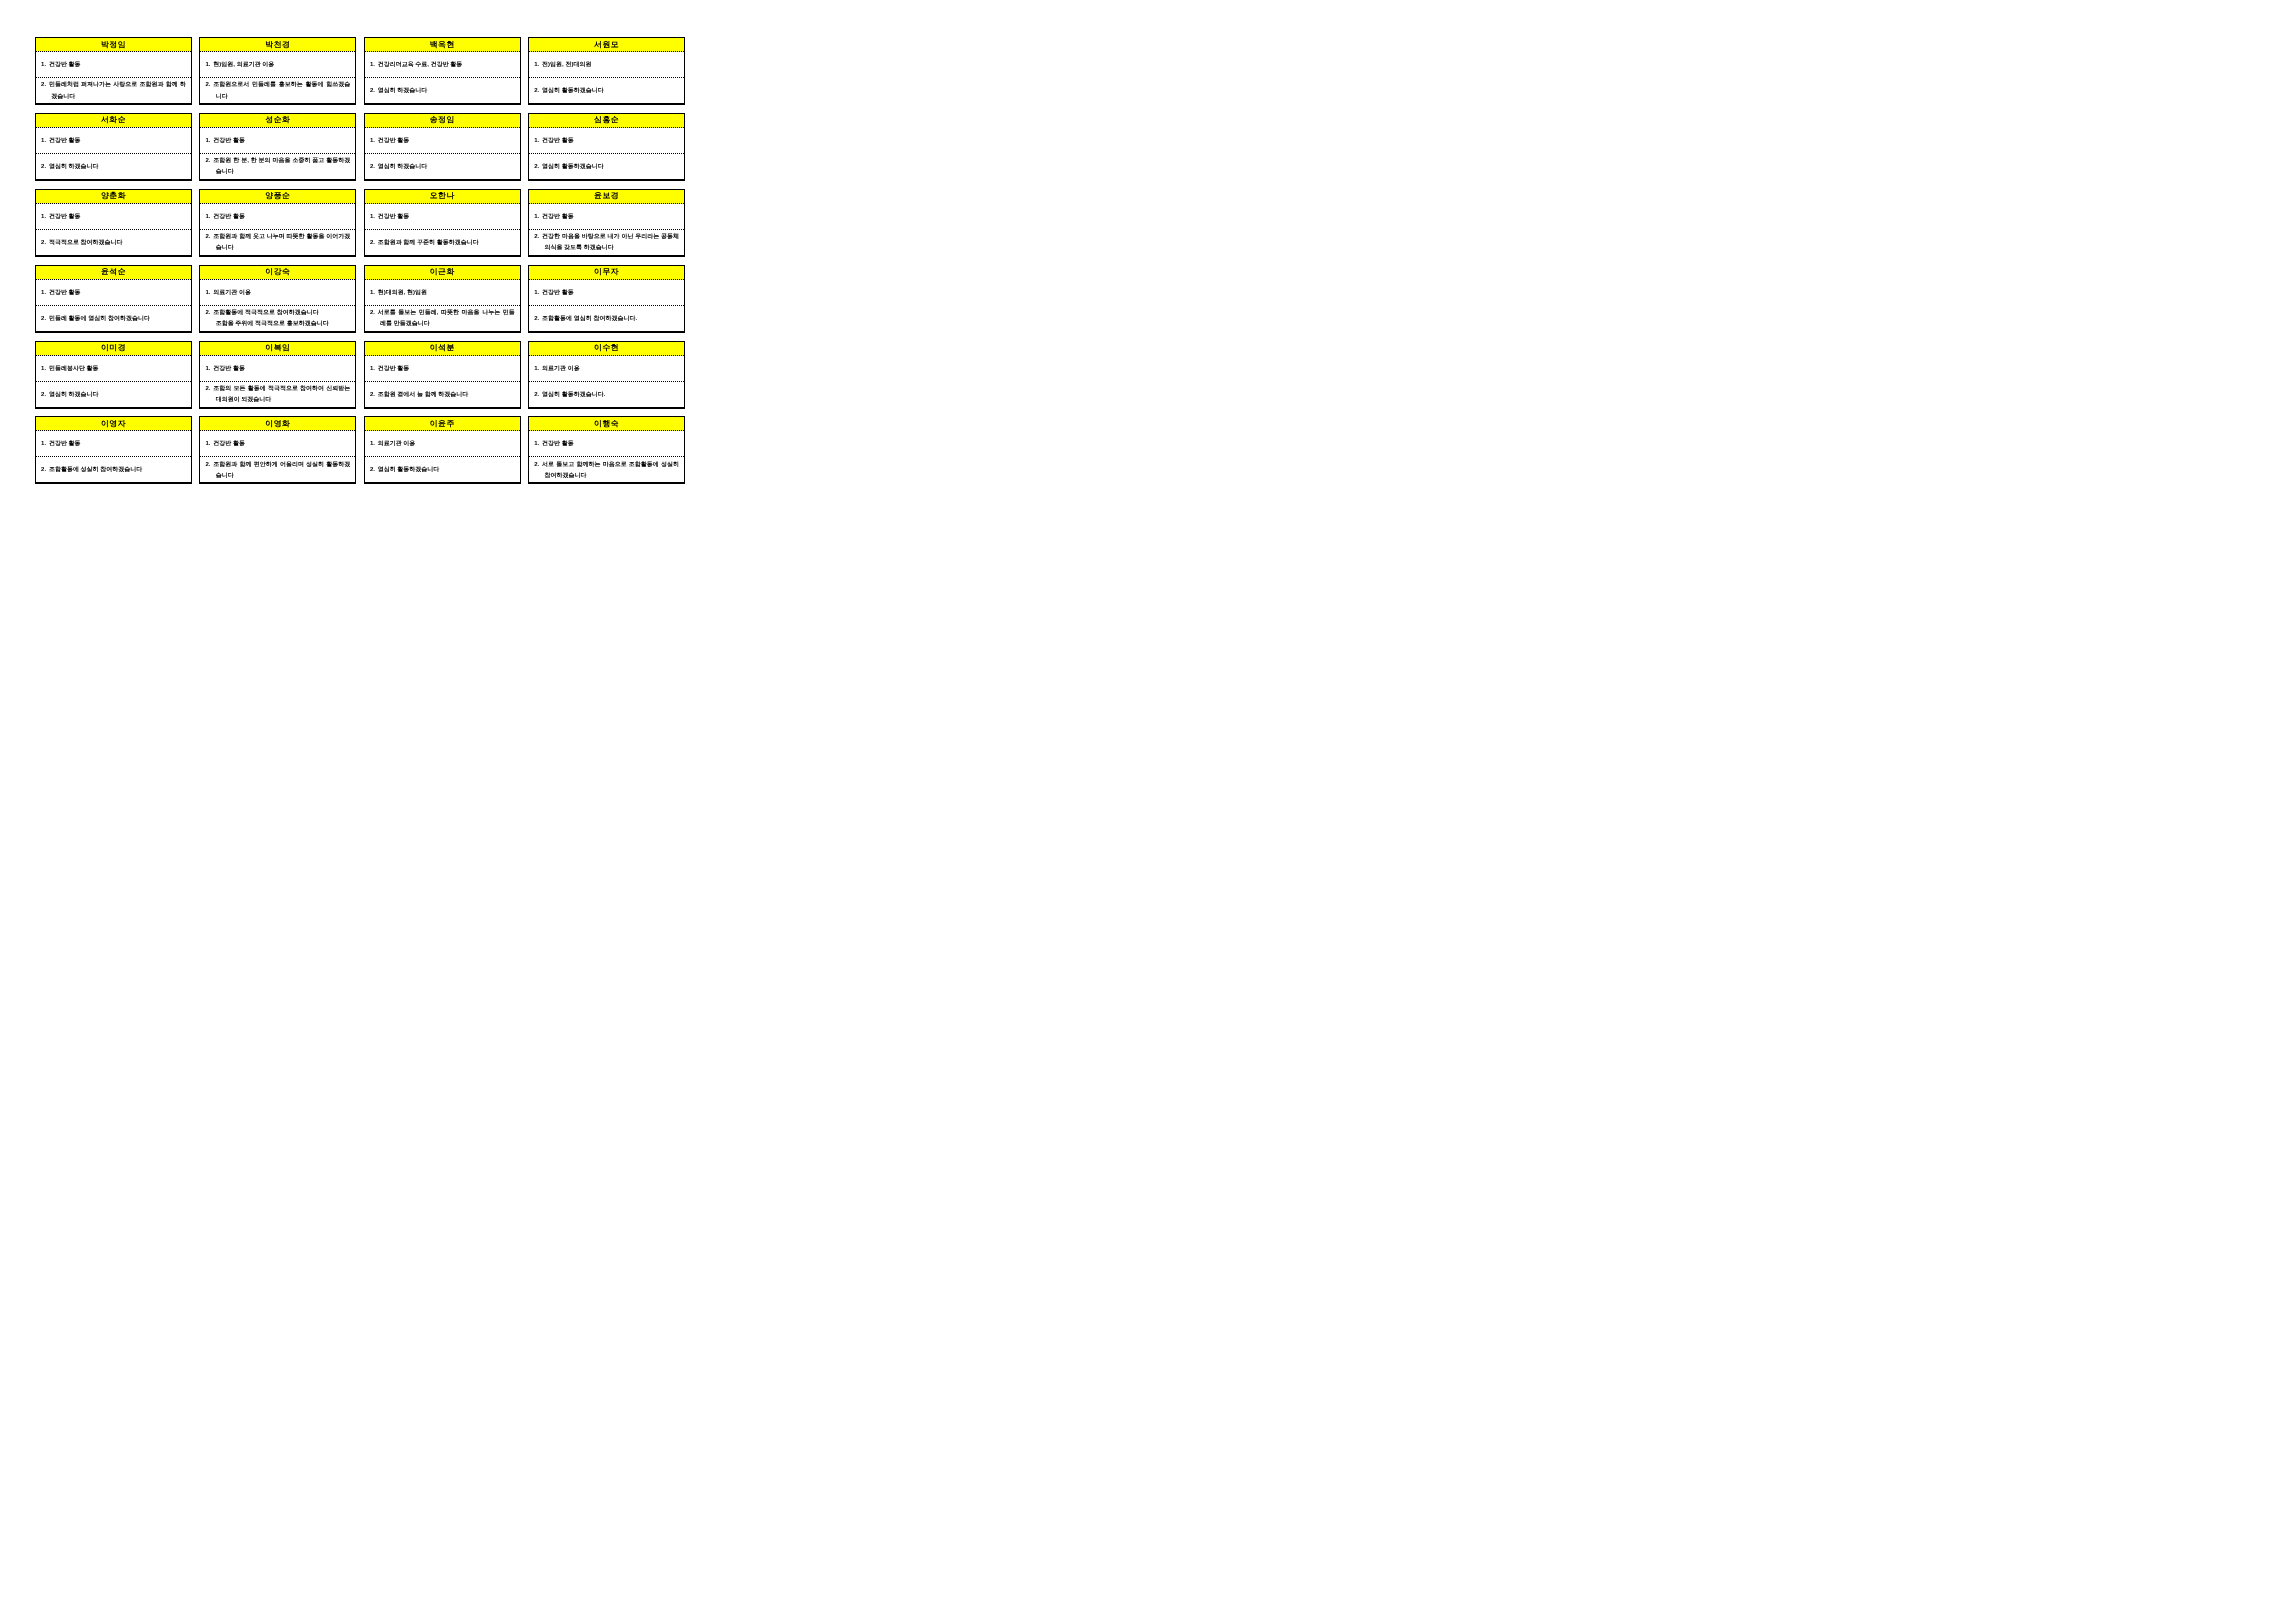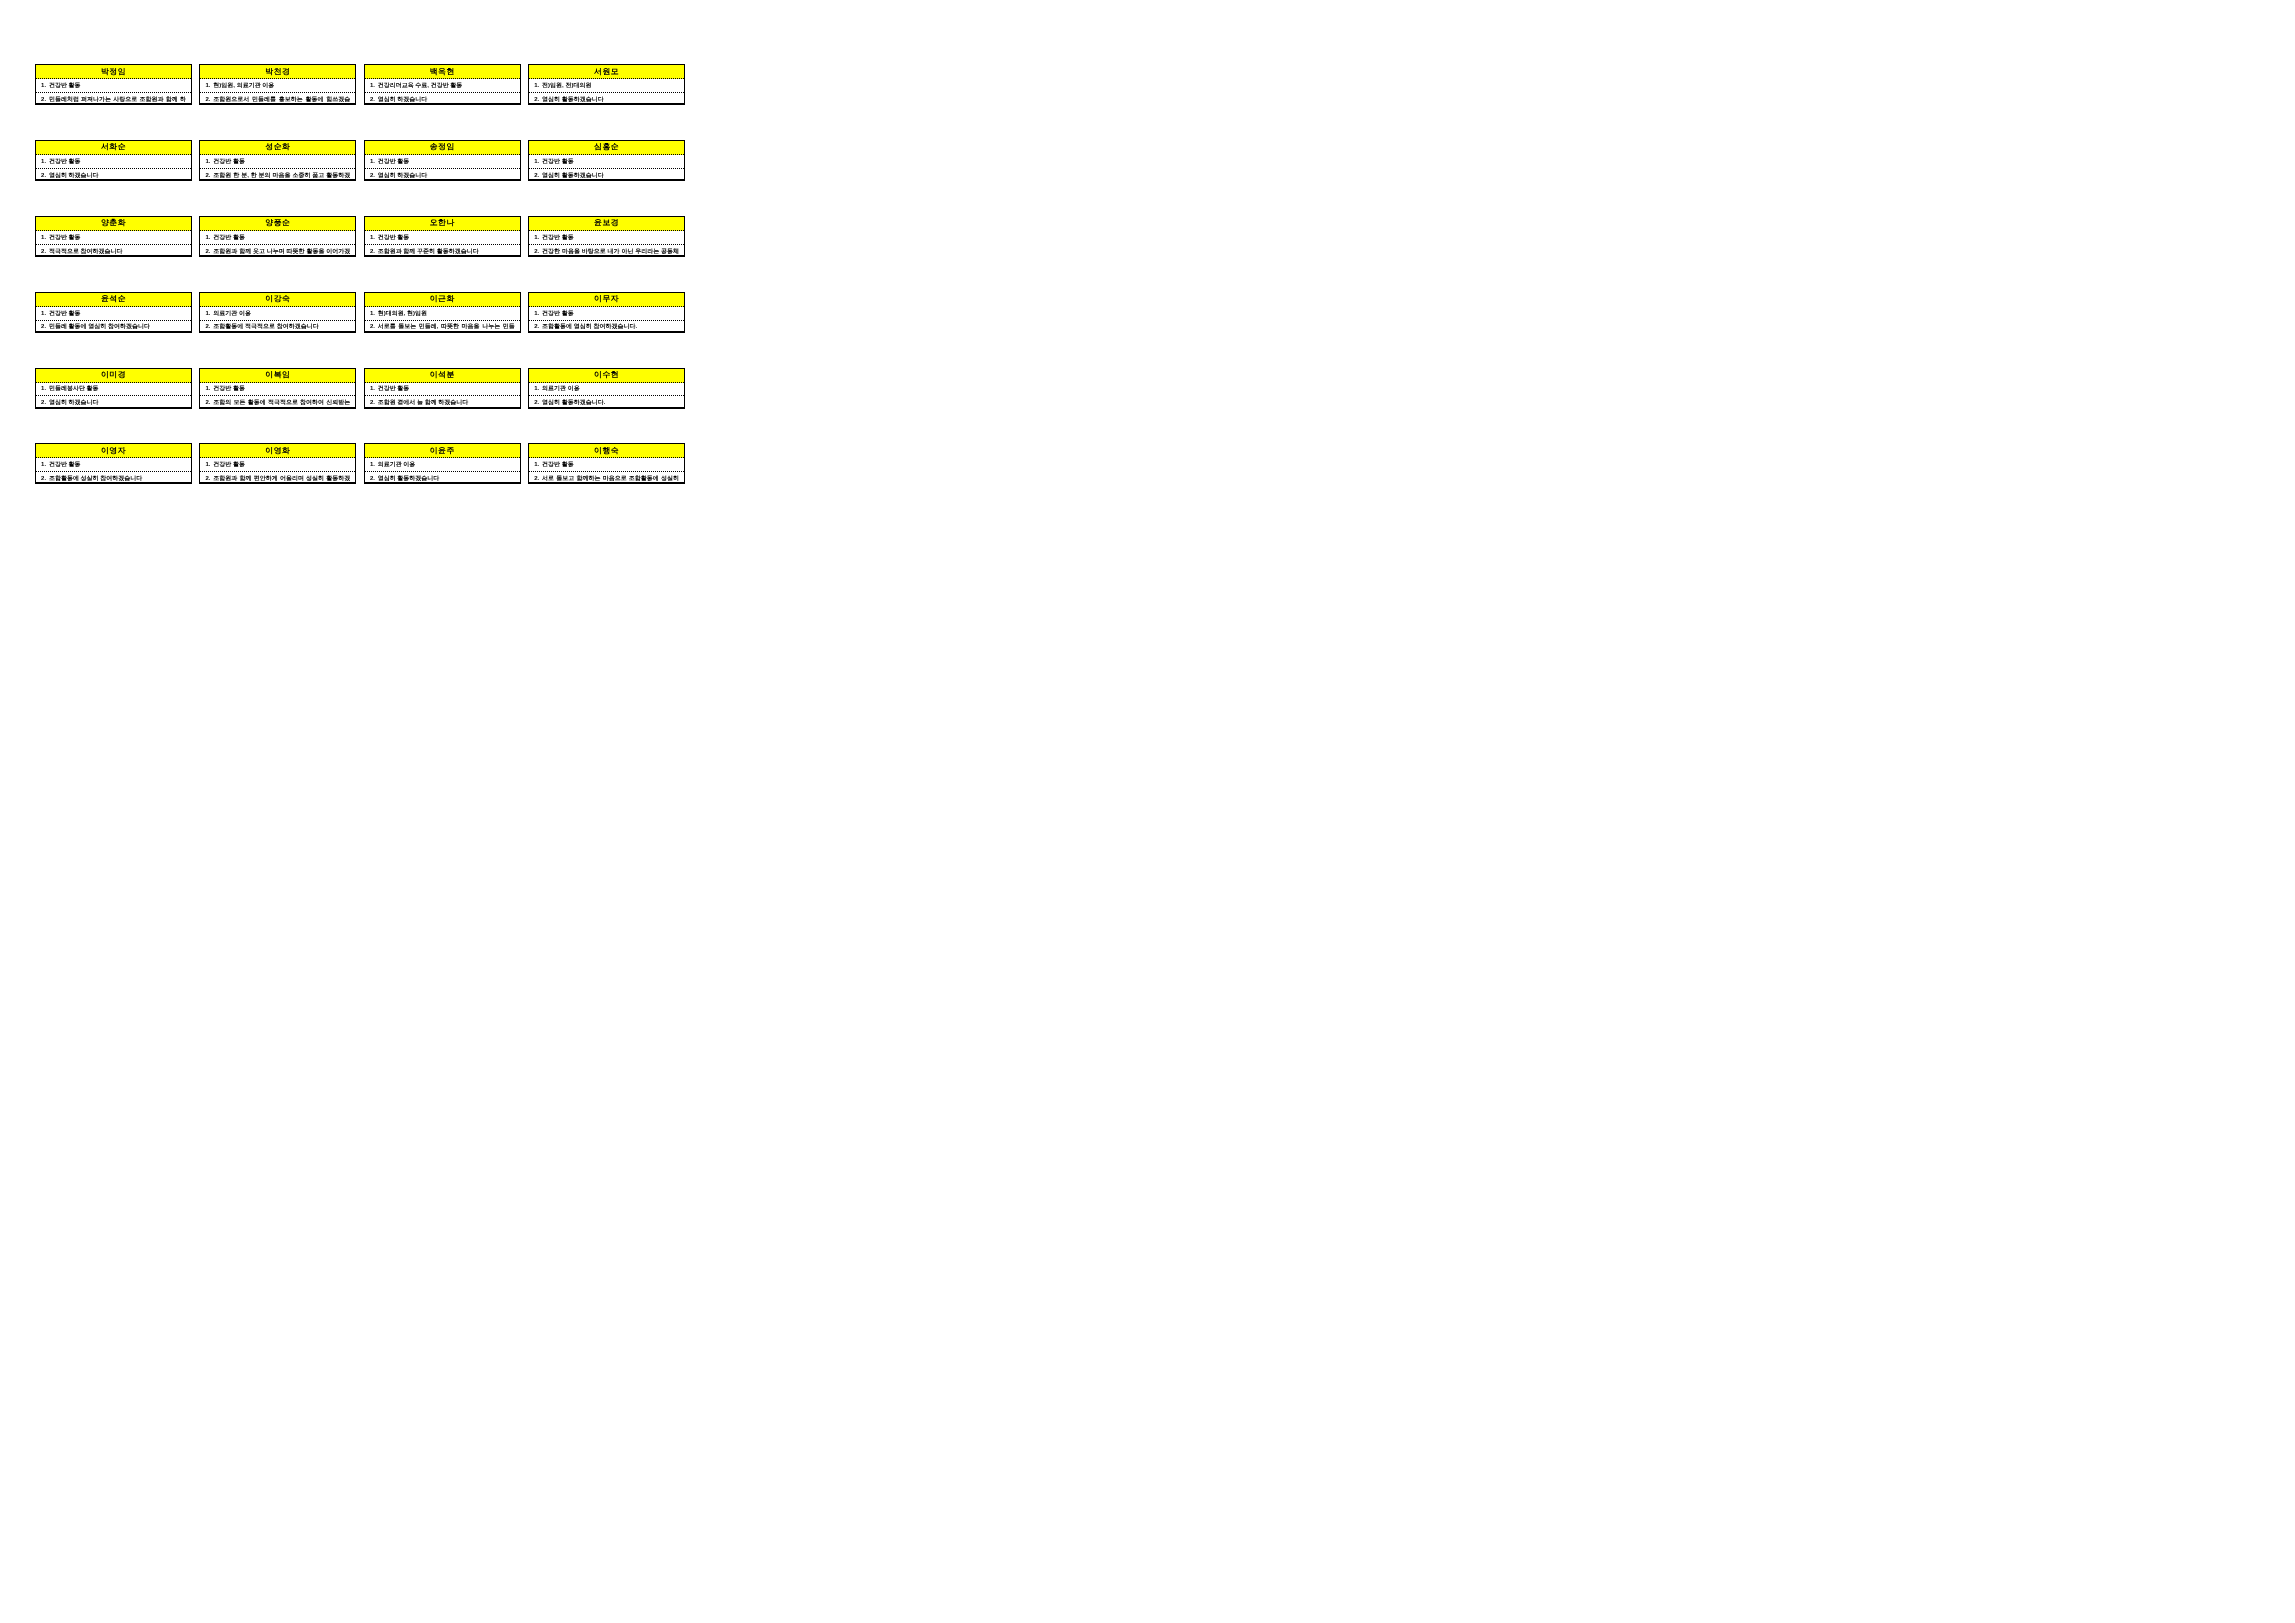--- a/index.html
+++ b/index.html
@@ -31,21 +31,20 @@
     row-gap: 7.9px;
   }
 
   .card {
     border: 1.4px solid var(--border-col);
     border-bottom-width: 2.3px;
     background: #ffffff;
     display: flex;
     flex-direction: column;
     overflow: hidden;
-    margin-top: 27px;
   }
 
   .card-header {
     flex: 0 0 14px;
     background: var(--header-bg);
     border-bottom: 0.7px dotted var(--border-col);
     display: flex;
     align-items: center;
     justify-content: center;
   }

